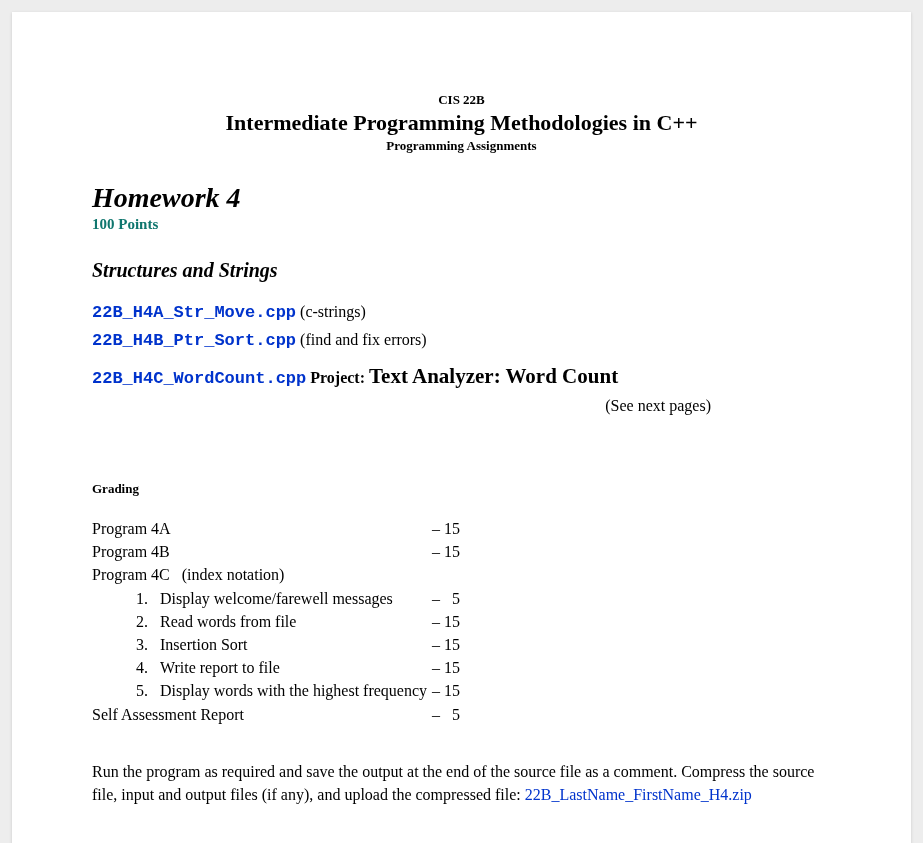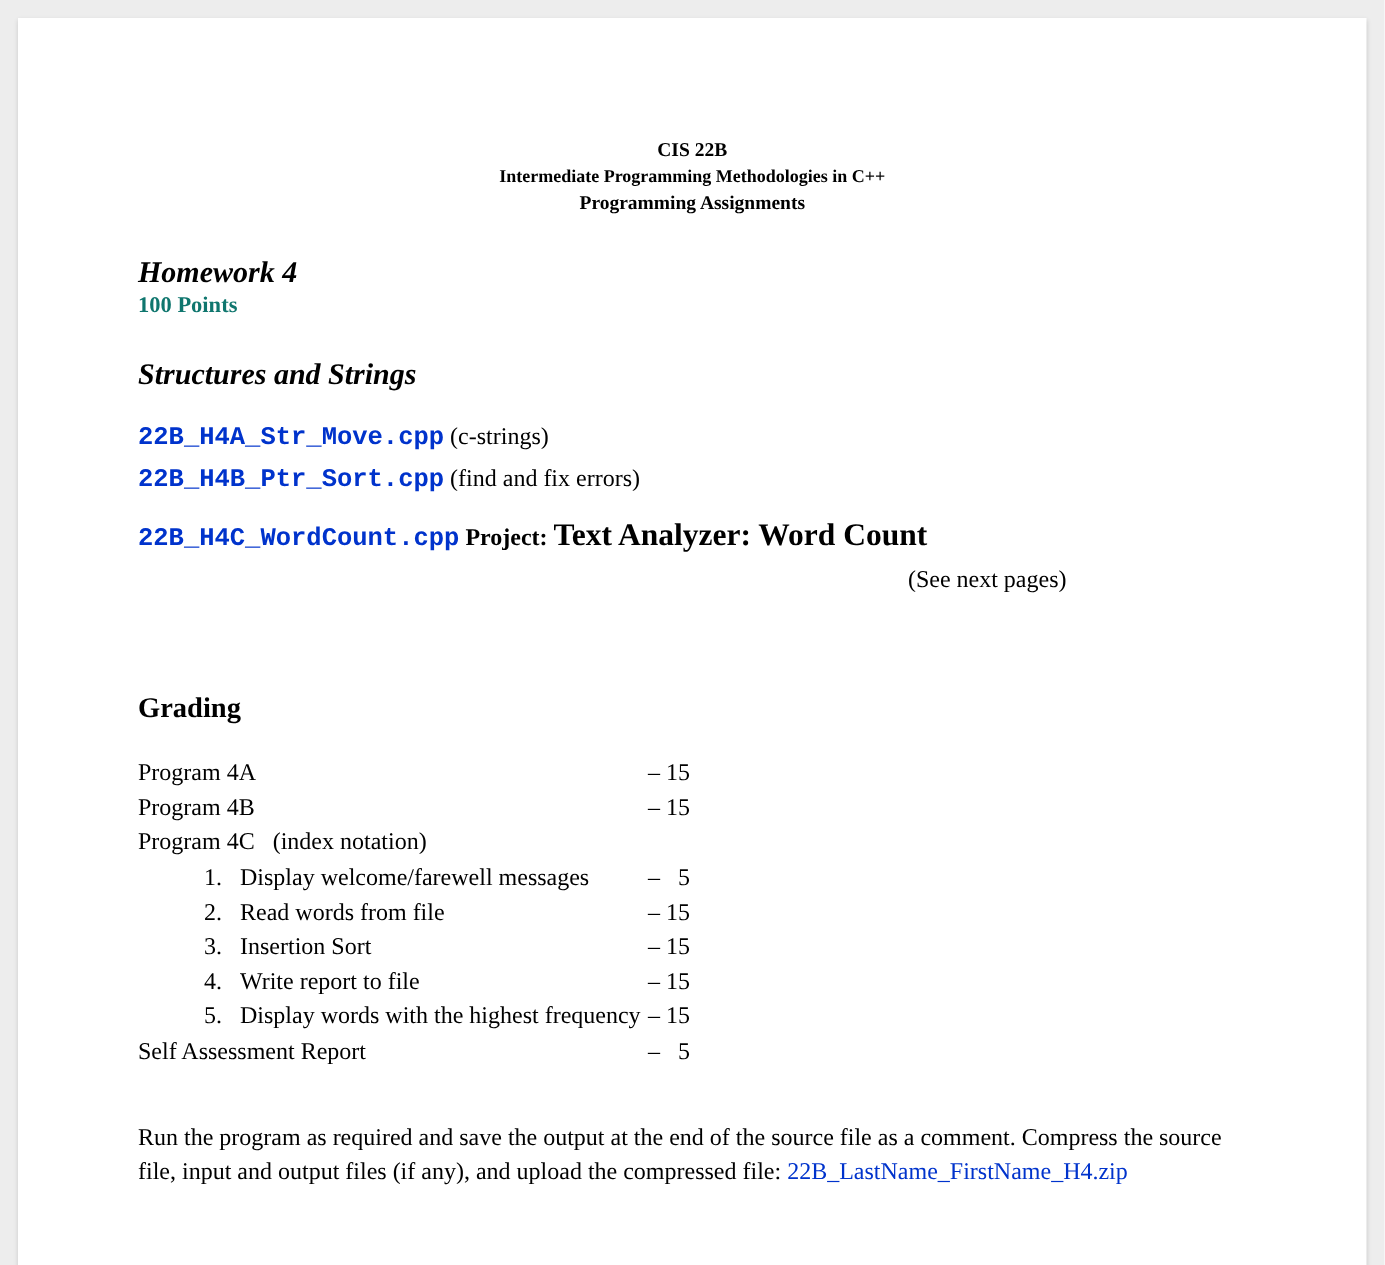--- a/index.html
+++ b/index.html
@@ -3,40 +3,40 @@
   <meta charset="utf-8">
   <style>
     * { margin:0; padding:0; box-sizing:border-box; }
     body { background:#ededed; font-family: "Times New Roman", Times, serif; color:#000;
            display:flex; justify-content:center; padding:12px 0 0 0; }
     .page { background:#fff; width:899px; min-height:820px;
             box-shadow:0 1px 3px rgba(0,0,0,0.15); padding:48px 80px 60px 80px; }
 
     .hdr          { text-align:center; margin-bottom:28px; }
     .hdr .course  { font-weight:bold; font-size:13px;margin-top:32px; }
-    .hdr .title   { font-weight:bold; font-size:12px; margin-top:2px; }
+    .hdr .title   { font-weight:bold; font-size:22px; margin-top:2px; }
     .hdr .sub     { font-weight:bold; font-size:13px; margin-top:2px; }
 
-    .h1           { font-weight:bold; font-style:italic; font-size:20px; margin:8px 0 2px 0; }
+    .h1           { font-weight:bold; font-style:italic; font-size:28px; margin:8px 0 2px 0; }
     .pts          { font-weight:bold; color:#0f766e; font-size:15px; }
 
     .h2           { font-weight:bold; font-style:italic; font-size:20px; margin:26px 0 18px 0; }
 
     .code         { font-family: "Courier New", monospace; color:#0033cc; font-weight:bold; font-size:17px; }
     .note         { font-size:16px; }
 
     .files        { font-size:16px; line-height:1.45; }
     .files .row   { margin-bottom:2px; }
 
     .projline     { margin-top:8px; font-size:16px; }
     .projlbl      { font-weight:bold; }
     .projname     { font-weight:bold; font-size:21px; }
     .seenext      { text-align:right; padding-right:120px; font-size:16px; margin-top:2px; }
 
-    .h3           { font-weight:bold; font-size:19px; margin:64px 0 20px 0; }
+    .h3           { font-weight:bold; font-size:13px; margin:64px 0 20px 0; }
 
     .gradetbl     { font-size:16px; line-height:1.45; }
     .gradetbl .r  { display:flex; }
     .gradetbl .lbl{ width:340px; }
     .gradetbl .sc { white-space:pre; }
     .subnote      { margin-left:8px; }
 
     .ol           { list-style:none; padding-left:28px; }
     .ol li        { display:flex; }
     .ol .num      { width:28px; text-align:right; margin-right:12px; }

